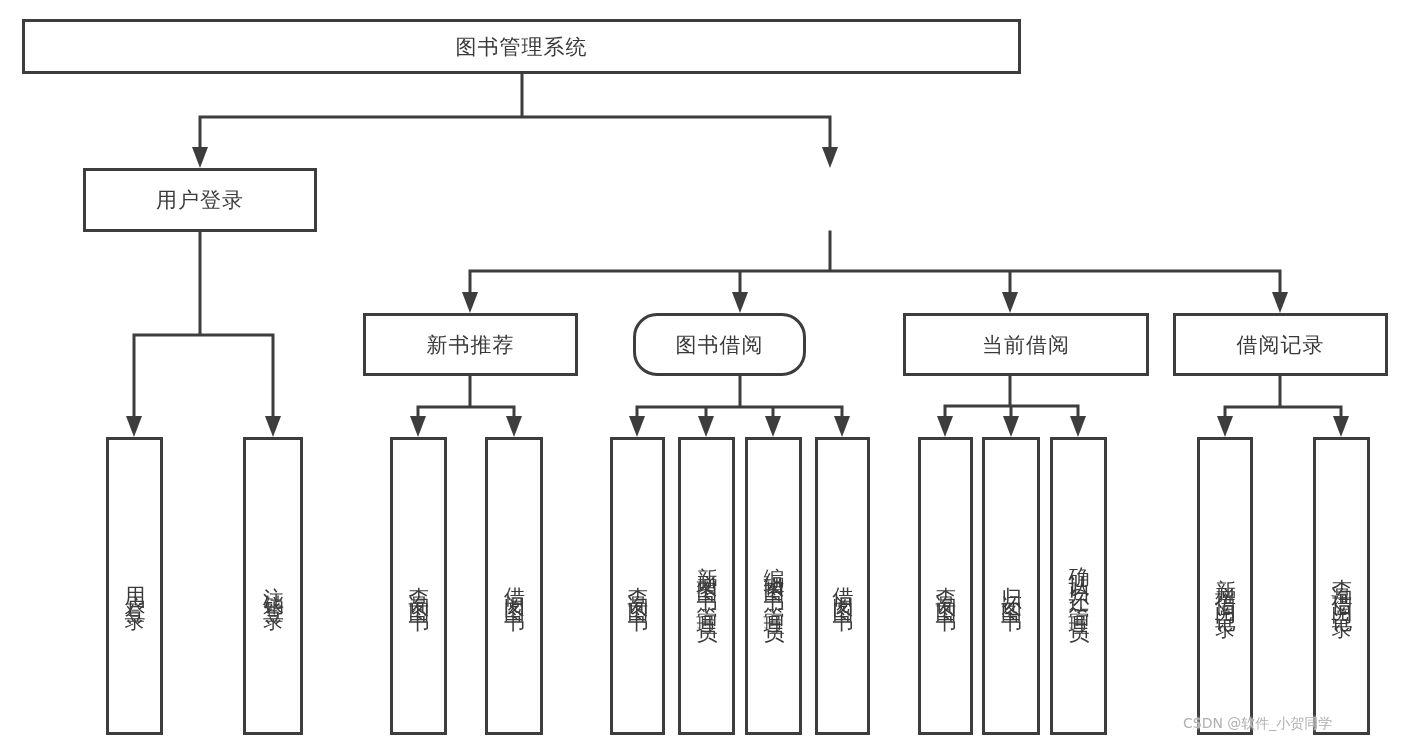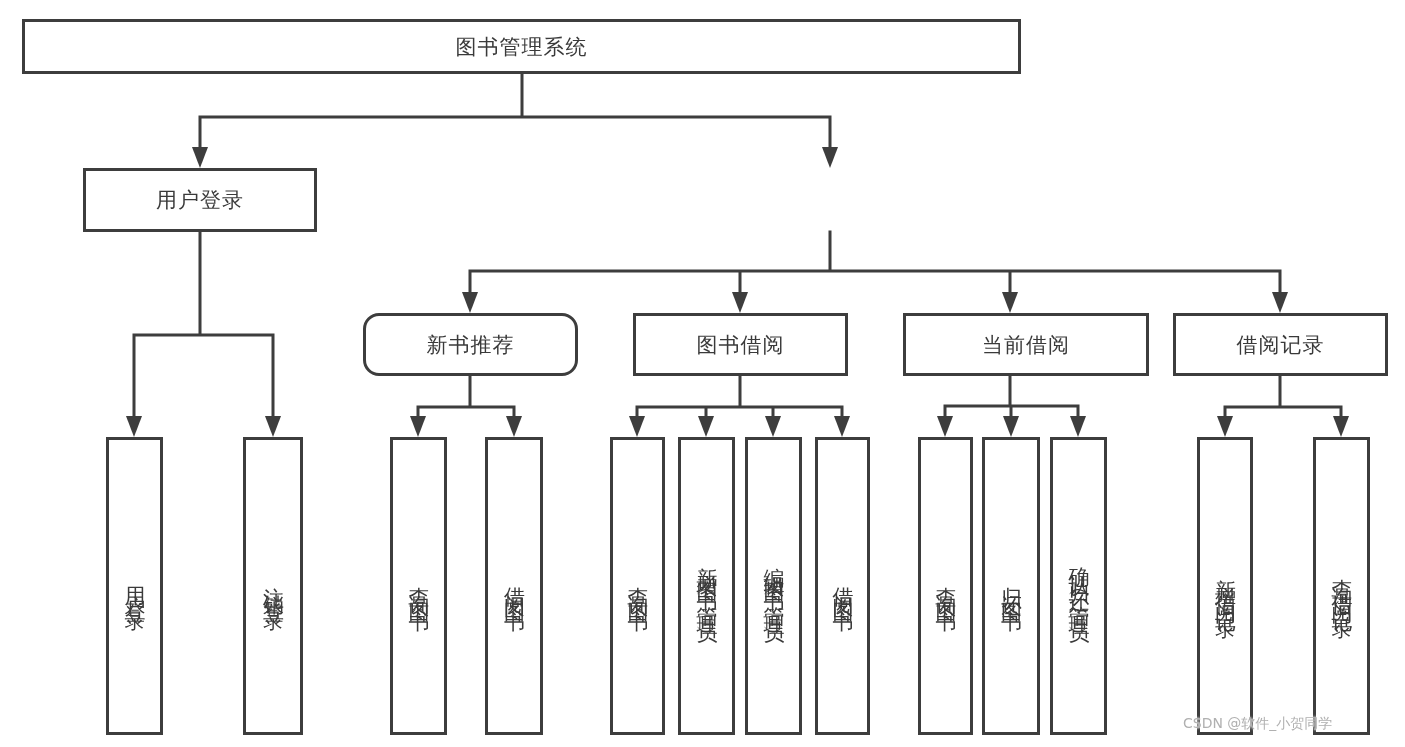--- a/index.html
+++ b/index.html
@@ -61,22 +61,22 @@
       <polygon points="1070,416 1086,416 1078,437"></polygon>
       <polygon points="1217,416 1233,416 1225,437"></polygon>
       <polygon points="1333,416 1349,416 1341,437"></polygon>
     </g>
   </svg>
 
   <div class="node node-h" style="left:22px; top:13px; width:999px; height:55px;margin-top:6px;">图书管理系统</div>
 
   <div class="node node-h" style="left:83px; top:168px; width:234px; height:64px;">用户登录</div>
 
-  <div class="node node-h" style="left:363px; top:313px; width:215px; height:63px;border-radius:16px;">新书推荐</div>
-  <div class="node node-h" style="left:633px; top:313px; width:215px; height:63px;">图书借阅</div>
+  <div class="node node-h" style="left:363px; top:313px; width:215px; height:63px;">新书推荐</div>
+  <div class="node node-h" style="left:633px; top:313px; width:173px; height:63px;border-radius:24px;">图书借阅</div>
   <div class="node node-h" style="left:903px; top:313px; width:246px; height:63px;">当前借阅</div>
   <div class="node node-h" style="left:1173px; top:313px; width:215px; height:63px;">借阅记录</div>
 
   <div class="node" style="left:106px; top:437px; width:57px; height:298px;">
     <span class="vtext">用户登录</span>
   </div>
   <div class="node" style="left:243px; top:437px; width:60px; height:298px;">
     <span class="vtext">注销登录</span>
   </div>
 

